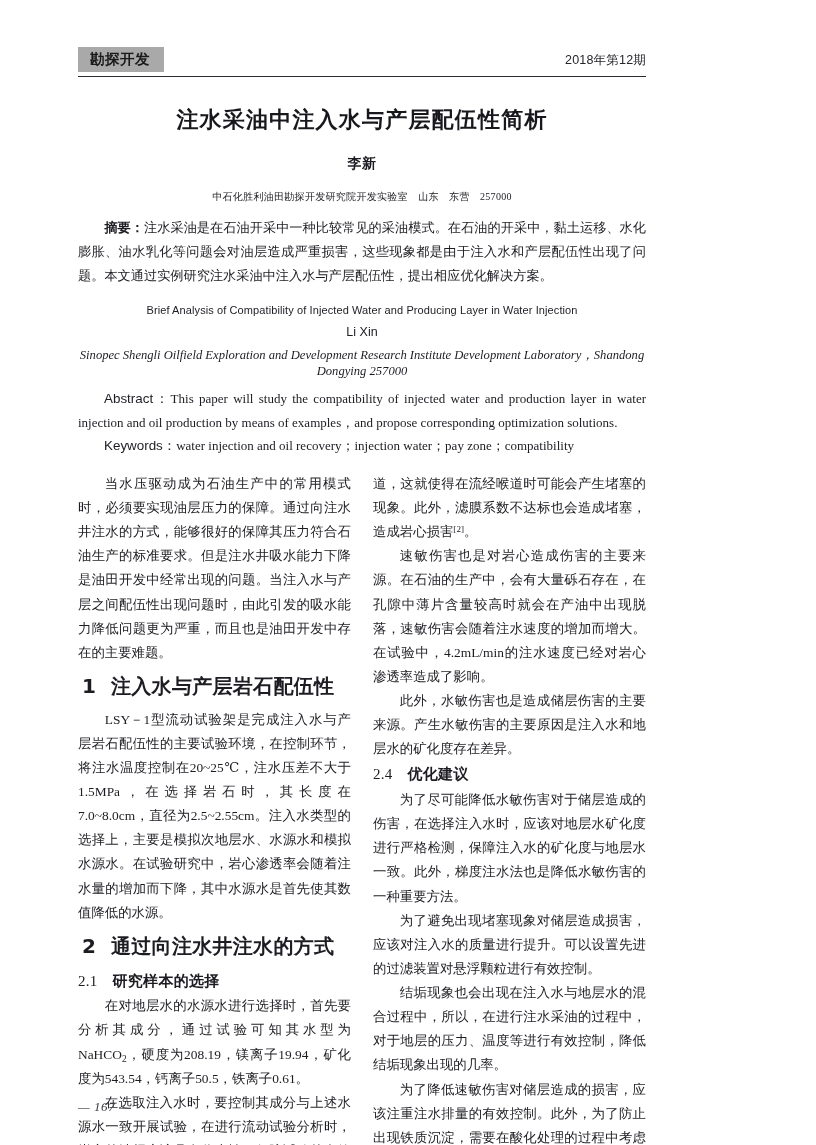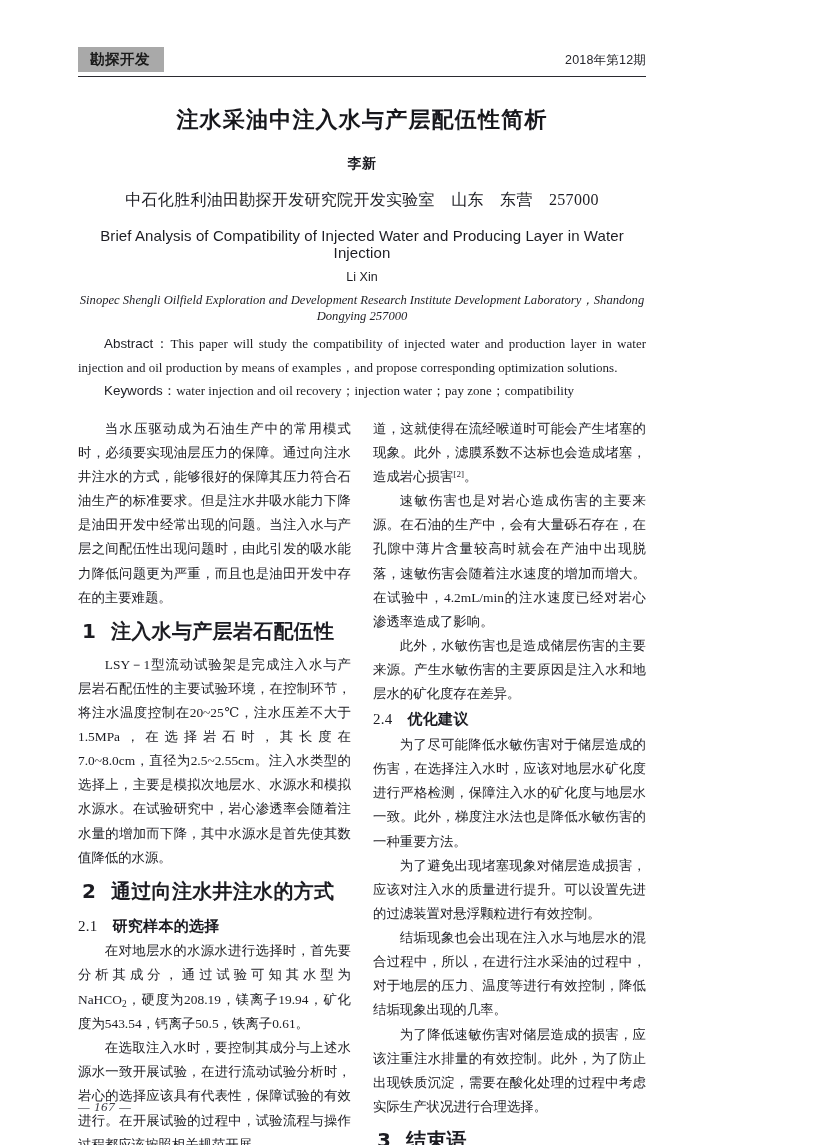--- a/index.html
+++ b/index.html
@@ -68,21 +68,21 @@
   .doc-author {
     text-align: center;
     font-family: "DejaVu Sans", "Liberation Sans", sans-serif;
     font-size: 14px;
     font-weight: bold;
     margin-top: 20px;
     letter-spacing: 0.6px;
   }
   .doc-affil {
     text-align: center;
-    font-size: 16px;
+    font-size: 10px;
     margin-top: 17px;
     letter-spacing: 0.3px;
   }
 
   
   .abs-cn {
     font-size: 13.2px;
     line-height: 1.82;
     text-align: justify;
     margin-top: 12px;
@@ -90,21 +90,21 @@
   }
   .abs-cn p { margin: 0; text-indent: 2em; }
   .abs-lead { font-weight: bold; }
   .kw-cn { margin-top: 1px; }
   .kw-cn .kw-item { margin-right: 1.4em; }
 
   
   .en-title {
     text-align: center;
     font-family: "Liberation Sans", "DejaVu Sans", sans-serif;
-    font-size: 15px;
+    font-size: 11px;
     margin-top: 16px;
     letter-spacing: 0.1px;
   }
   .en-author {
     text-align: center;
     font-family: "Liberation Sans", "DejaVu Sans", sans-serif;
     font-size: 12.5px;
     margin-top: 9px;
   }
   .en-affil {
@@ -192,20 +192,21 @@
     <span class="runhead-tag">勘探开发</span>
     <span class="runhead-issue">2018年第12期</span>
   </div>
   <hr class="runhead-rule">
 
   <h1 class="doc-title">注水采油中注入水与产层配伍性简析</h1>
   <div class="doc-author">李新</div>
   <div class="doc-affil">中石化胜利油田勘探开发研究院开发实验室　山东　东营　257000</div>
 
   <div class="abs-cn">
+    <p><span class="abs-lead">摘要：</span><span>注水采油是在石油开采中一种比较常见的采油模式。在石油的开采中，黏土运移、水化膨胀、油水乳化等问题会对油层造成严重损害，这些现象都是由于注入水和产层配伍性出现了问题。本文通过实例研究注水采油中注入水与产层配伍性，提出相应优化解决方案。</span></p>
   </div>
 
   <div class="en-title">Brief Analysis of Compatibility of Injected Water and Producing Layer in Water Injection</div>
   <div class="en-author">Li Xin</div>
   <div class="en-affil">Sinopec Shengli Oilfield Exploration and Development Research Institute Development Laboratory，Shandong Dongying  257000</div>
 
   <div class="abs-en">
     <p><span class="en-lead">Abstract：</span><span>This paper will study the compatibility of injected water and production layer in water injection and oil production by means of examples，and propose corresponding optimization solutions.</span></p>
     <p class="kw-en"><span class="en-lead">Keywords：</span><span>water injection and oil recovery；injection water；pay zone；compatibility</span></p>
   </div>

